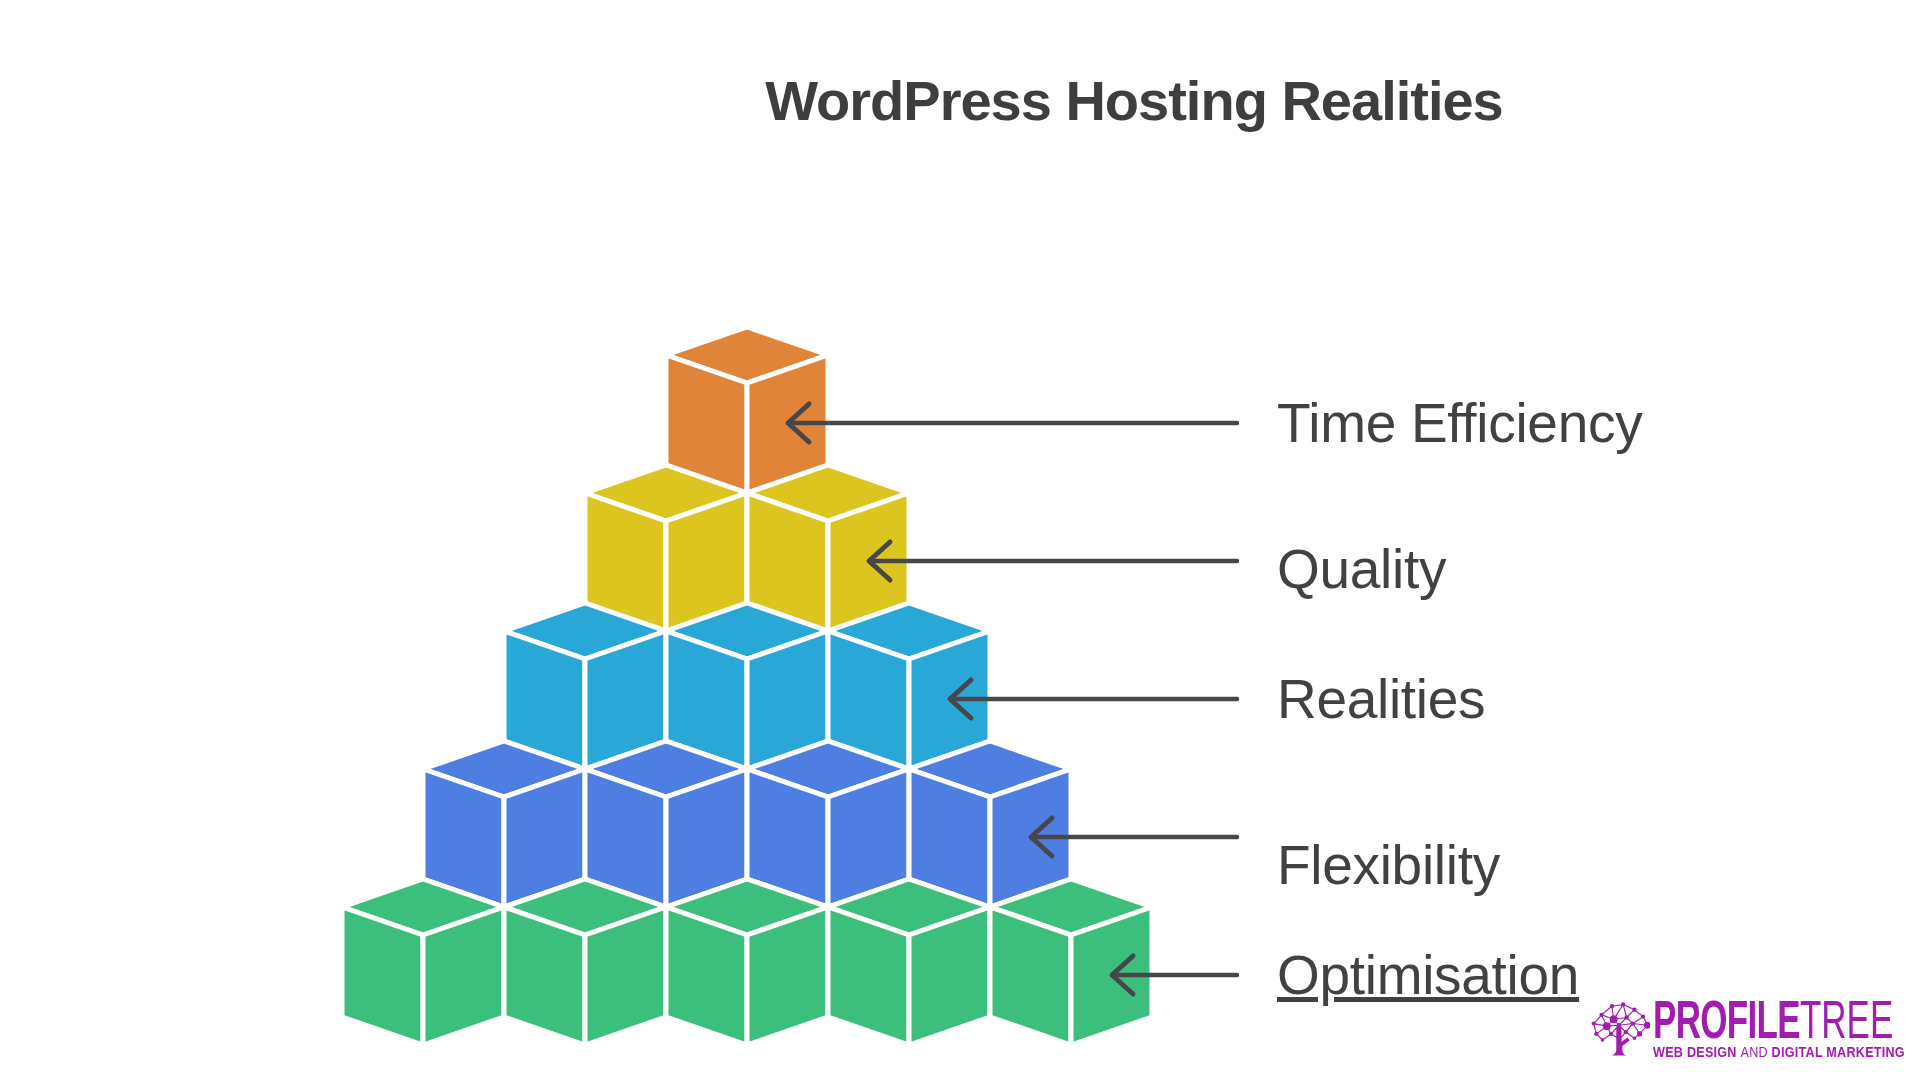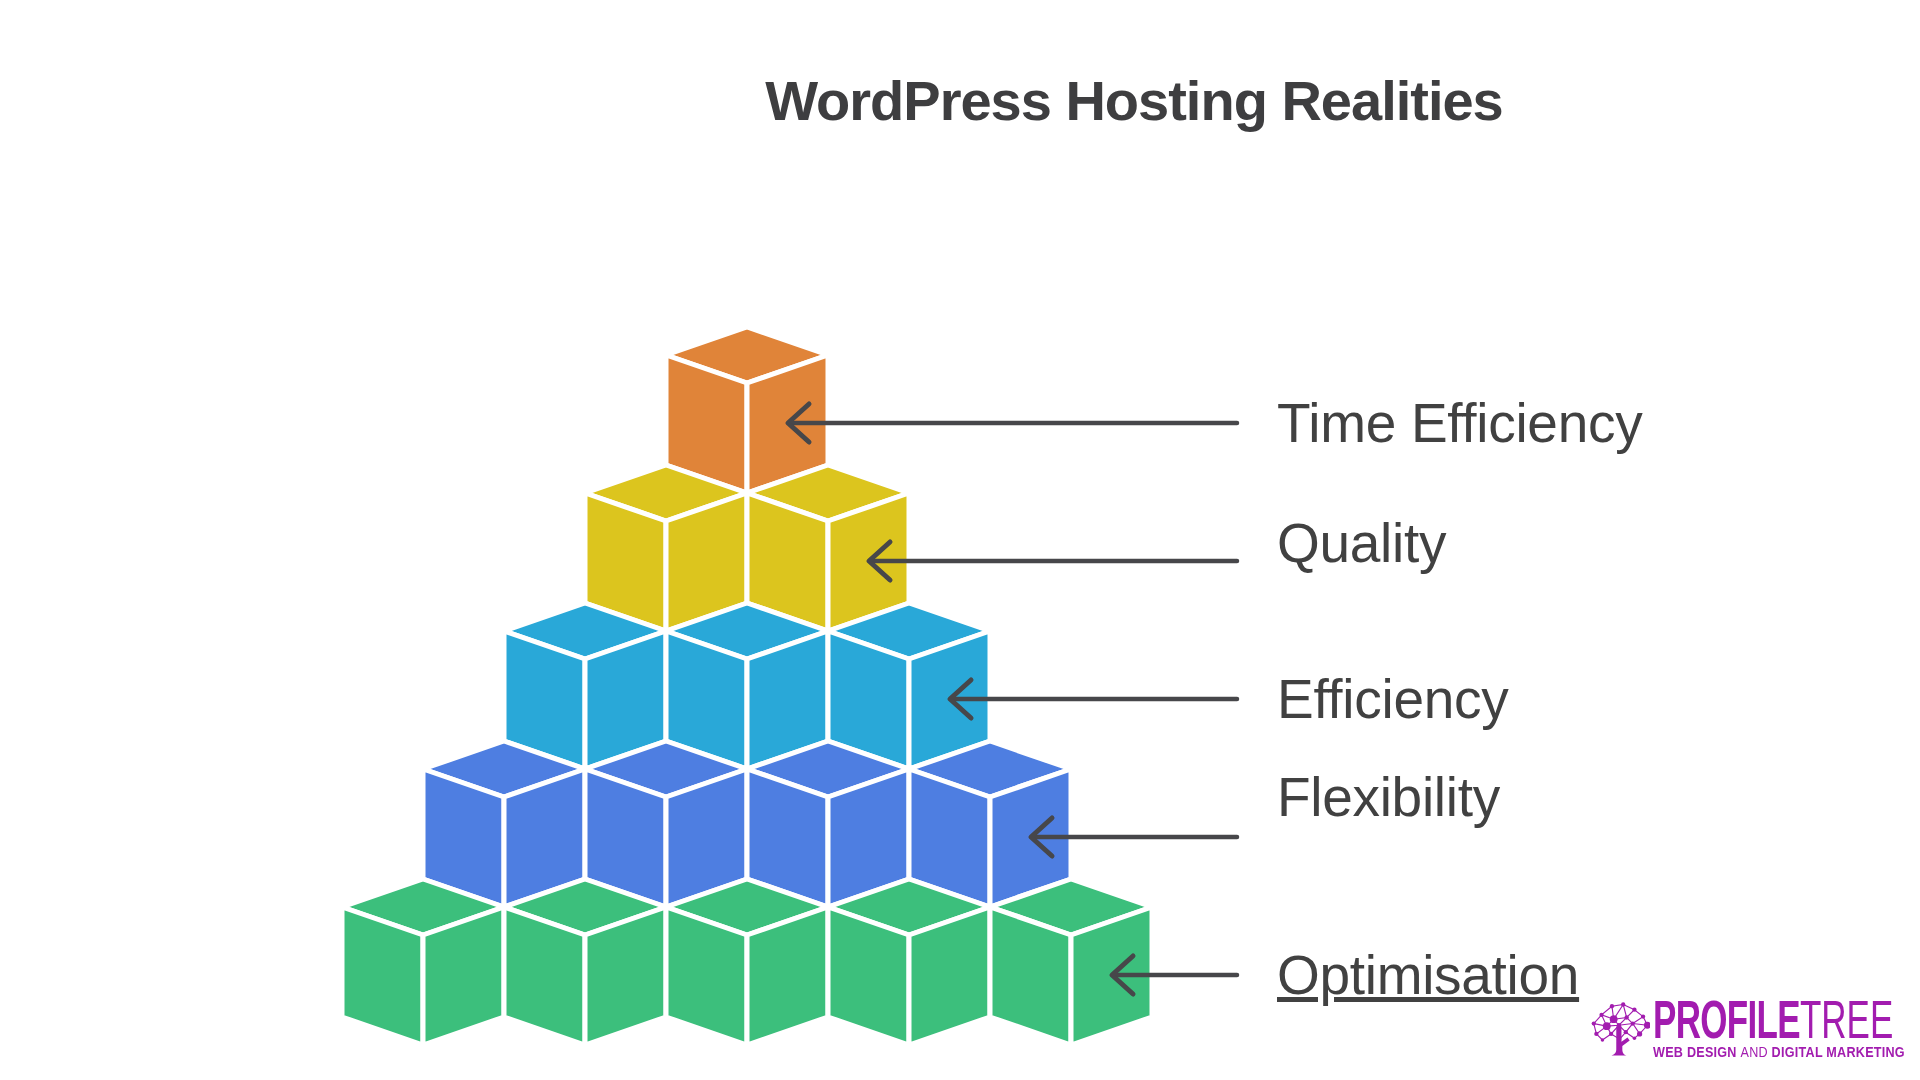--- a/index.html
+++ b/index.html
@@ -89,23 +89,23 @@
       <path d="M 890 542 L 869 561 L 890 580" fill="none" stroke="#47474A" stroke-width="5" stroke-linecap="round" stroke-linejoin="round"></path>
       <line x1="953" y1="699" x2="1237" y2="699" stroke="#47474A" stroke-width="4.5" stroke-linecap="round"></line>
       <path d="M 971 680 L 950 699 L 971 718" fill="none" stroke="#47474A" stroke-width="5" stroke-linecap="round" stroke-linejoin="round"></path>
       <line x1="1034" y1="837" x2="1237" y2="837" stroke="#47474A" stroke-width="4.5" stroke-linecap="round"></line>
       <path d="M 1052 818 L 1031 837 L 1052 856" fill="none" stroke="#47474A" stroke-width="5" stroke-linecap="round" stroke-linejoin="round"></path>
       <line x1="1115" y1="975" x2="1237" y2="975" stroke="#47474A" stroke-width="4.5" stroke-linecap="round"></line>
       <path d="M 1133 956 L 1112 975 L 1133 994" fill="none" stroke="#47474A" stroke-width="5" stroke-linecap="round" stroke-linejoin="round"></path>
     </svg>
 
   <div class="row-label" style="top: 395px; color: rgb(65, 65, 65);">Time Efficiency</div>
-  <div class="row-label" style="top: 515px; color: rgb(65, 65, 65);">Quality</div>
-  <div class="row-label" style="top: 671px; color: rgb(65, 65, 65);">Efficiency</div>
-  <div class="row-label" style="top: 769px; color: rgb(65, 65, 65);">Flexibility</div>
+  <div class="row-label" style="top: 541px; color: rgb(65, 65, 65);">Quality</div>
+  <div class="row-label" style="top: 671px; color: rgb(65, 65, 65);">Realities</div>
+  <div class="row-label" style="top: 837px; color: rgb(65, 65, 65);">Flexibility</div>
   <div class="row-label" style="top: 947px; color: rgb(65, 65, 65); text-decoration: underline;">Optimisation</div>
 
   <div class="logo" style="color: #a21caf;">
     <svg class="logo-tree" width="64" height="70" viewBox="0 0 74 76">
       <g stroke="currentColor" stroke-width="1.3" fill="none">
         <path d="M30,14 L43,12 L56,18 L47,27 L43,12 M30,14 L18,24 L32,29 L30,14 L43,12 L32,29 L47,27 L56,18 L66,26 L54,34 L47,27 L38,36 L32,29 L24,37 L18,24 L9,34 L24,37 L12,46 L9,34 M24,37 L29,46 L38,36 L46,44 L54,34 L62,46 L71,36 L66,26 M54,34 L46,44 L39,52 L29,46 L19,53 L12,46 M29,46 L39,52 M46,44 L56,51 L62,46 M24,37 L38,36 L54,34 L71,36"></path>
       </g>
       <g fill="currentColor">
         <circle cx="30" cy="14" r="2.5"></circle>
           <circle cx="43" cy="12" r="2.5"></circle>

